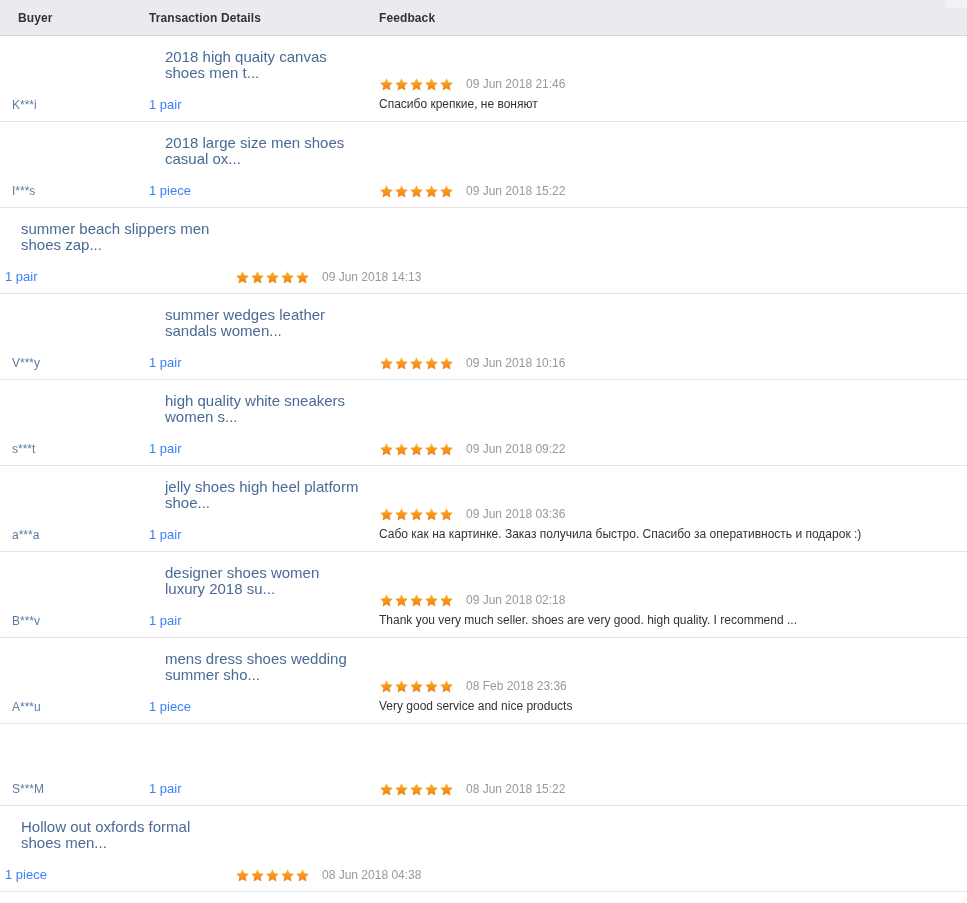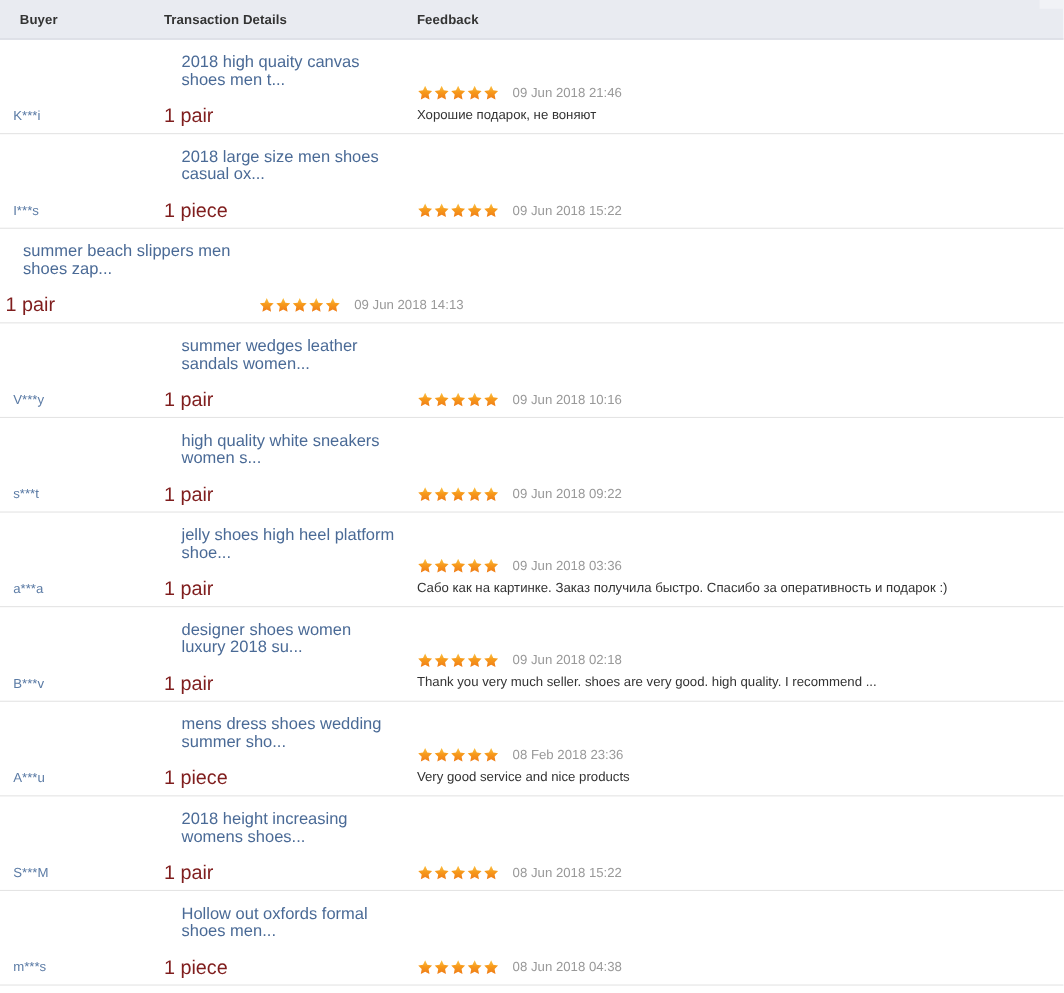--- a/index.html
+++ b/index.html
@@ -76,22 +76,22 @@
     font-size: 15px;
     color: #4a6a96;
     line-height: 16px;
     text-decoration: none;
     display: block;
     cursor: pointer;
     word-wrap: break-word;
     margin-left: 16px;
   }
   .quantity {
-    font-size: 18px;
-    color: #7f1d1d;
+    font-size: 13px;
+    color: #3b82f6;
     margin-top: 16px;
     line-height: 16px;
   }
 
   .feedback-cell {
     padding-left: 5px;
     padding-right: 10px;
   }
   .fb-top {
     display: flex;
@@ -253,21 +253,21 @@
                   <linearGradient id="sg4" x1="0" y1="0" x2="0" y2="1">
                     <stop offset="0%" stop-color="#fcc44a"></stop>
                     <stop offset="45%" stop-color="#f79a1b"></stop>
                     <stop offset="100%" stop-color="#ef7c18"></stop>
                   </linearGradient>
                 </defs>
                 <path fill="url(#sg4)" d="M12 1.6l3.1 6.6 7 1-5.1 5.1 1.3 7.1L12 18.1 5.7 21.4 7 14.3 1.9 9.2l7-1z"></path>
               </svg></span>
             <span class="fb-date">09 Jun 2018 21:46</span>
           </div>
-          <div class="fb-comment">Хорошие подарок, не воняют</div>
+          <div class="fb-comment">Спасибо крепкие, не воняют</div>
         </div>
       </div>
       <div class="row">
         <div class="cell col-buyer buyer-cell">I***s</div>
         <div class="cell col-details details-cell">
           <a class="product-title">2018 large size men shoes casual ox...</a>
           <div class="quantity">1 piece</div>
         </div>
         <div class="cell col-feedback feedback-cell">
           <div class="fb-top">
@@ -667,21 +667,20 @@
                 <path fill="url(#sg39)" d="M12 1.6l3.1 6.6 7 1-5.1 5.1 1.3 7.1L12 18.1 5.7 21.4 7 14.3 1.9 9.2l7-1z"></path>
               </svg></span>
             <span class="fb-date">08 Feb 2018 23:36</span>
           </div>
           <div class="fb-comment">Very good service and nice products</div>
         </div>
       </div>
       <div class="row">
         <div class="cell col-buyer buyer-cell">S***M</div>
         <div class="cell col-details details-cell">
-          <a class="product-title">2018 height increasing womens shoes...</a>
           <div class="quantity">1 pair</div>
         </div>
         <div class="cell col-feedback feedback-cell">
           <div class="fb-top">
             <span class="stars"><svg width="15" height="15" viewBox="0 0 24 24" aria-hidden="true">
                 <defs>
                   <linearGradient id="sg40" x1="0" y1="0" x2="0" y2="1">
                     <stop offset="0%" stop-color="#fcc44a"></stop>
                     <stop offset="45%" stop-color="#f79a1b"></stop>
                     <stop offset="100%" stop-color="#ef7c18"></stop>
@@ -723,21 +722,20 @@
                     <stop offset="100%" stop-color="#ef7c18"></stop>
                   </linearGradient>
                 </defs>
                 <path fill="url(#sg44)" d="M12 1.6l3.1 6.6 7 1-5.1 5.1 1.3 7.1L12 18.1 5.7 21.4 7 14.3 1.9 9.2l7-1z"></path>
               </svg></span>
             <span class="fb-date">08 Jun 2018 15:22</span>
           </div>
         </div>
       </div>
       <div class="row">
-        <div class="cell col-buyer buyer-cell">m***s</div>
         <div class="cell col-details details-cell">
           <a class="product-title">Hollow out oxfords formal shoes men...</a>
           <div class="quantity">1 piece</div>
         </div>
         <div class="cell col-feedback feedback-cell">
           <div class="fb-top">
             <span class="stars"><svg width="15" height="15" viewBox="0 0 24 24" aria-hidden="true">
                 <defs>
                   <linearGradient id="sg45" x1="0" y1="0" x2="0" y2="1">
                     <stop offset="0%" stop-color="#fcc44a"></stop>

